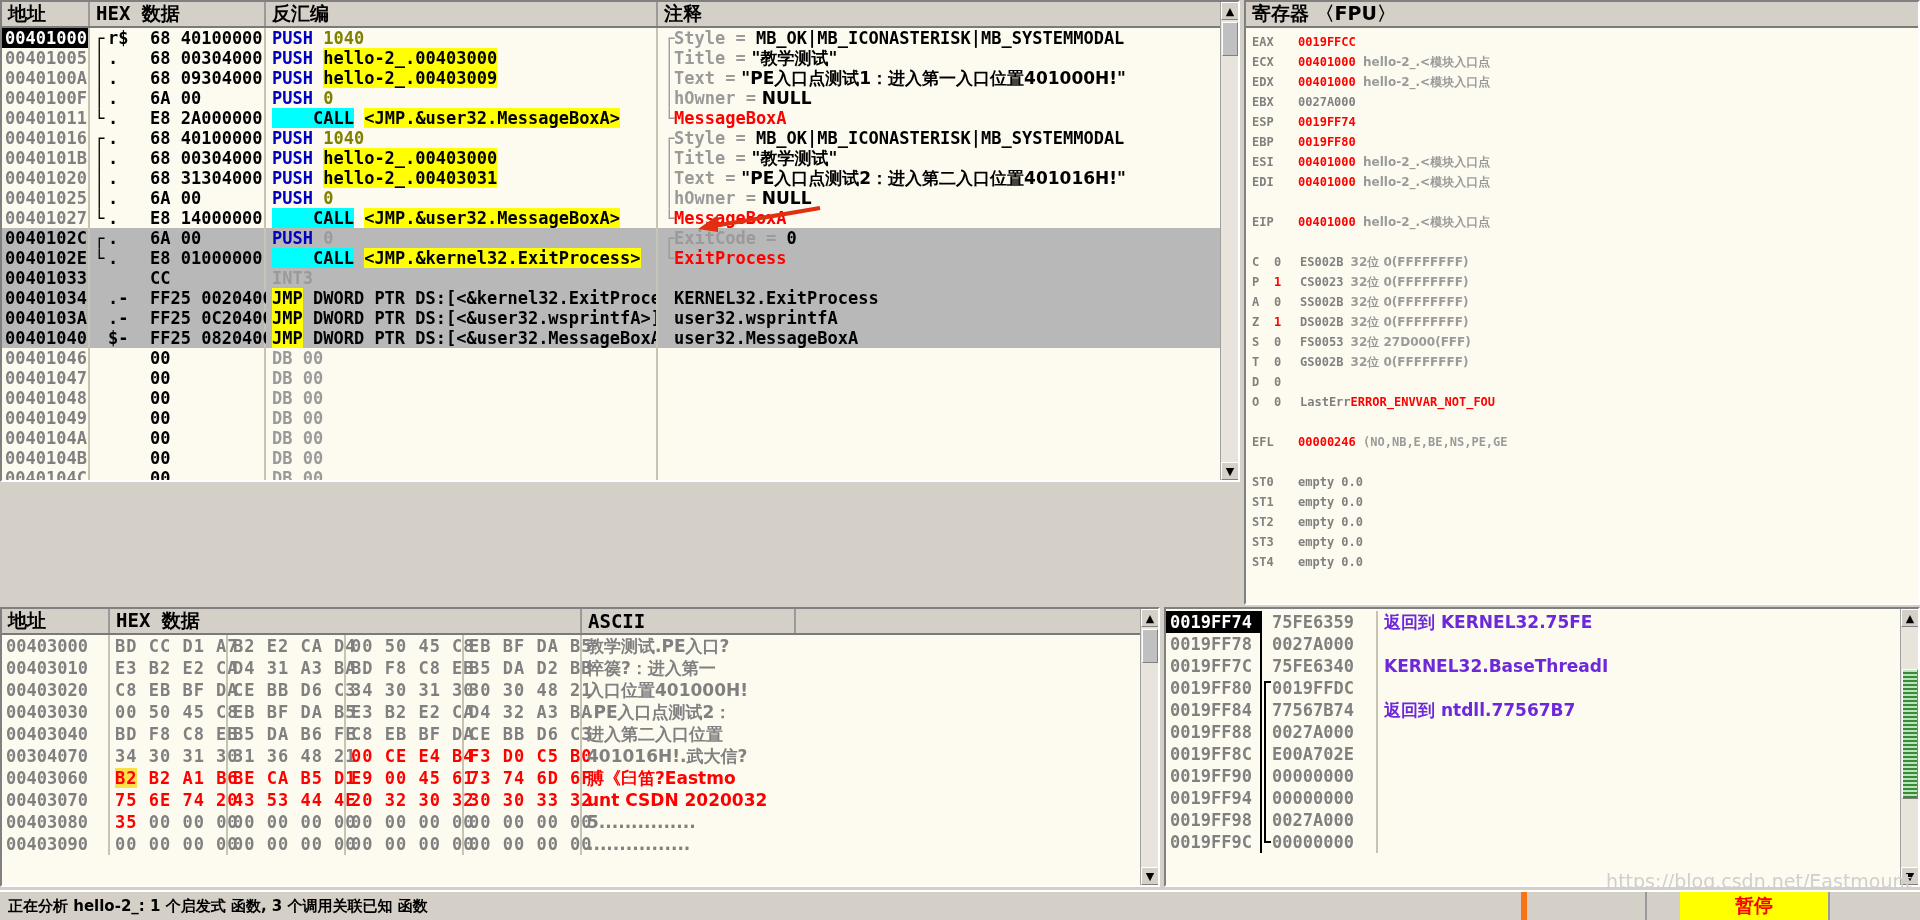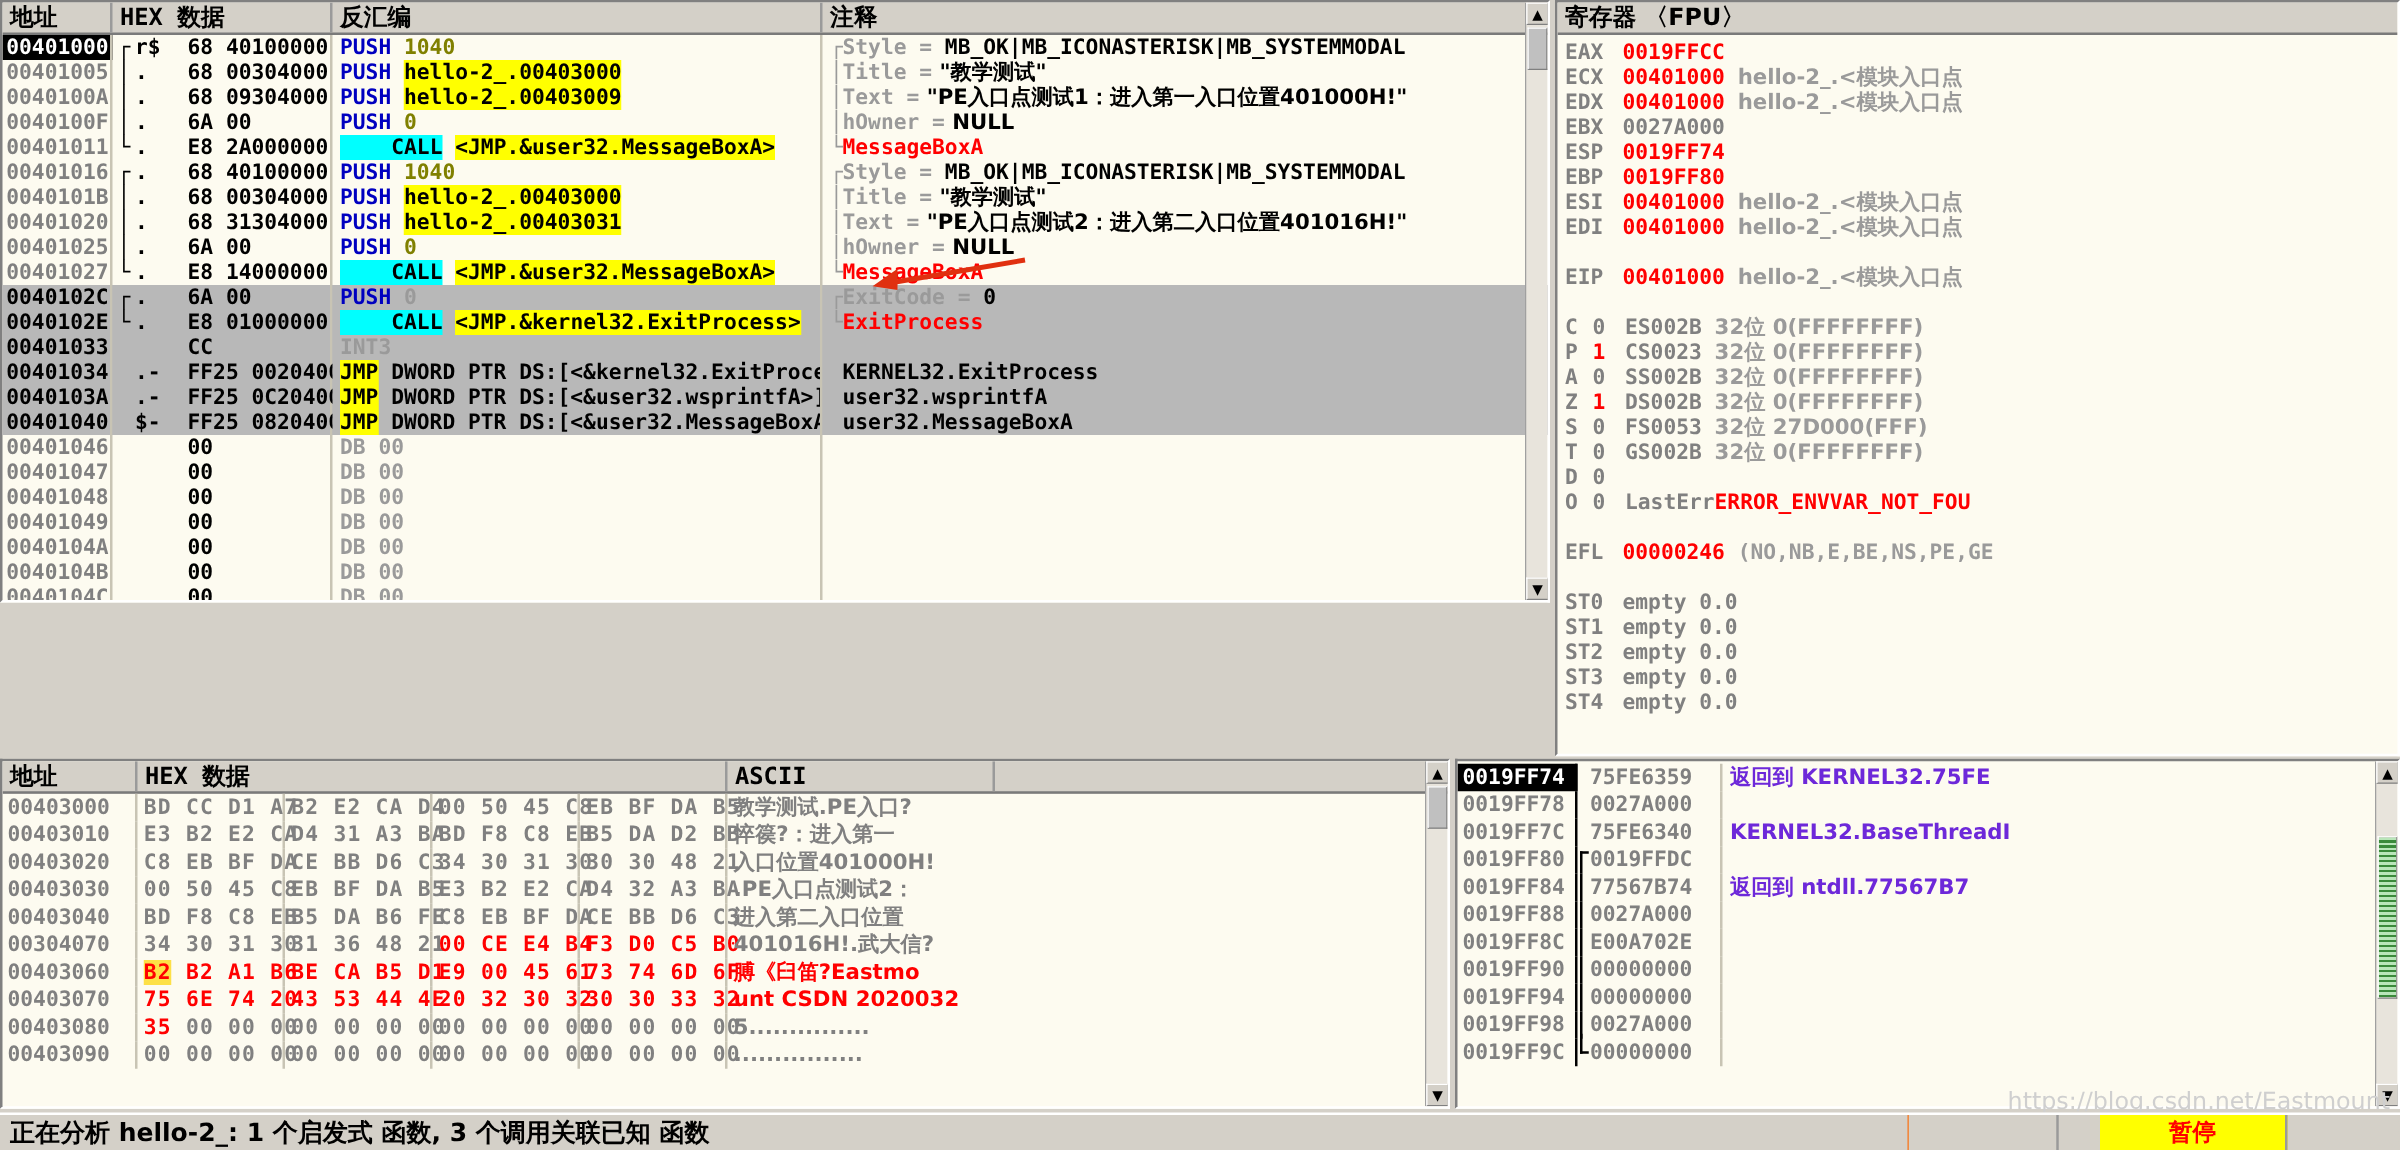--- a/index.html
+++ b/index.html
@@ -122,21 +122,21 @@
     border-color: #fff #808080 #808080 #fff;
   }
 
   
   #reg-panel .rhdr {
     height: 26px; background: #d4d0c8;
     border-bottom: 2px solid #7a7a7a;
     display: flex; align-items: center; padding-left: 6px;
     font-size: 19px; font-weight: bold;
   }
-  .reg-body { padding: 4px 0 0 6px; font-size: 17px; line-height: 20px; }
+  .reg-body { padding: 4px 0 0 6px; font-size: 12px; line-height: 20px; }
   .reg-line { height: 20px; white-space: nowrap; overflow: hidden; }
   .rn { color: #808080; font-weight: bold; display: inline-block; }
   .rv { color: #ff0000; font-weight: bold; }
   .rv-g { color: #808080; font-weight: bold; }
   .rc { color: #9a9a9a; font-weight: bold; }
 
   
   .dmp-row { display: flex; height: 22px; font-size: 17px; line-height: 22px; white-space: nowrap; }
   .d-addr { width: 108px; min-width:108px; color:#808080; font-weight:bold; padding-left:4px;
             border-right: 2px solid #c8c4b4; }
@@ -160,23 +160,23 @@
   .statusbar {
     position:absolute; left:0; bottom:0;
     width:1920px; height:30px;
     background:#d4d0c8;
     border-top: 2px solid #fff;
     display:flex; align-items:center;
   }
   .status-text {
     flex: 1;
     padding-left: 8px;
-    font-size: 20px; font-weight: bold; color:#000;
+    font-size: 15px; font-weight: bold; color:#000;
     font-family: "DejaVu Sans", sans-serif;
-    border-right: 1px solid #f97316;
+    border-right: 6px solid #f97316;
     height: 100%;
     display: flex; align-items: center;
   }
   .status-pad { width: 120px; border-right: 2px solid #9a9a9a; height:100%; }
   .status-run {
     width: 150px; height: 100%;
     background: #ffff00; color:#ff0000;
     font-weight:bold; font-size:19px;
     display:flex; align-items:center; justify-content:center;
     font-family: "DejaVu Sans", sans-serif;

